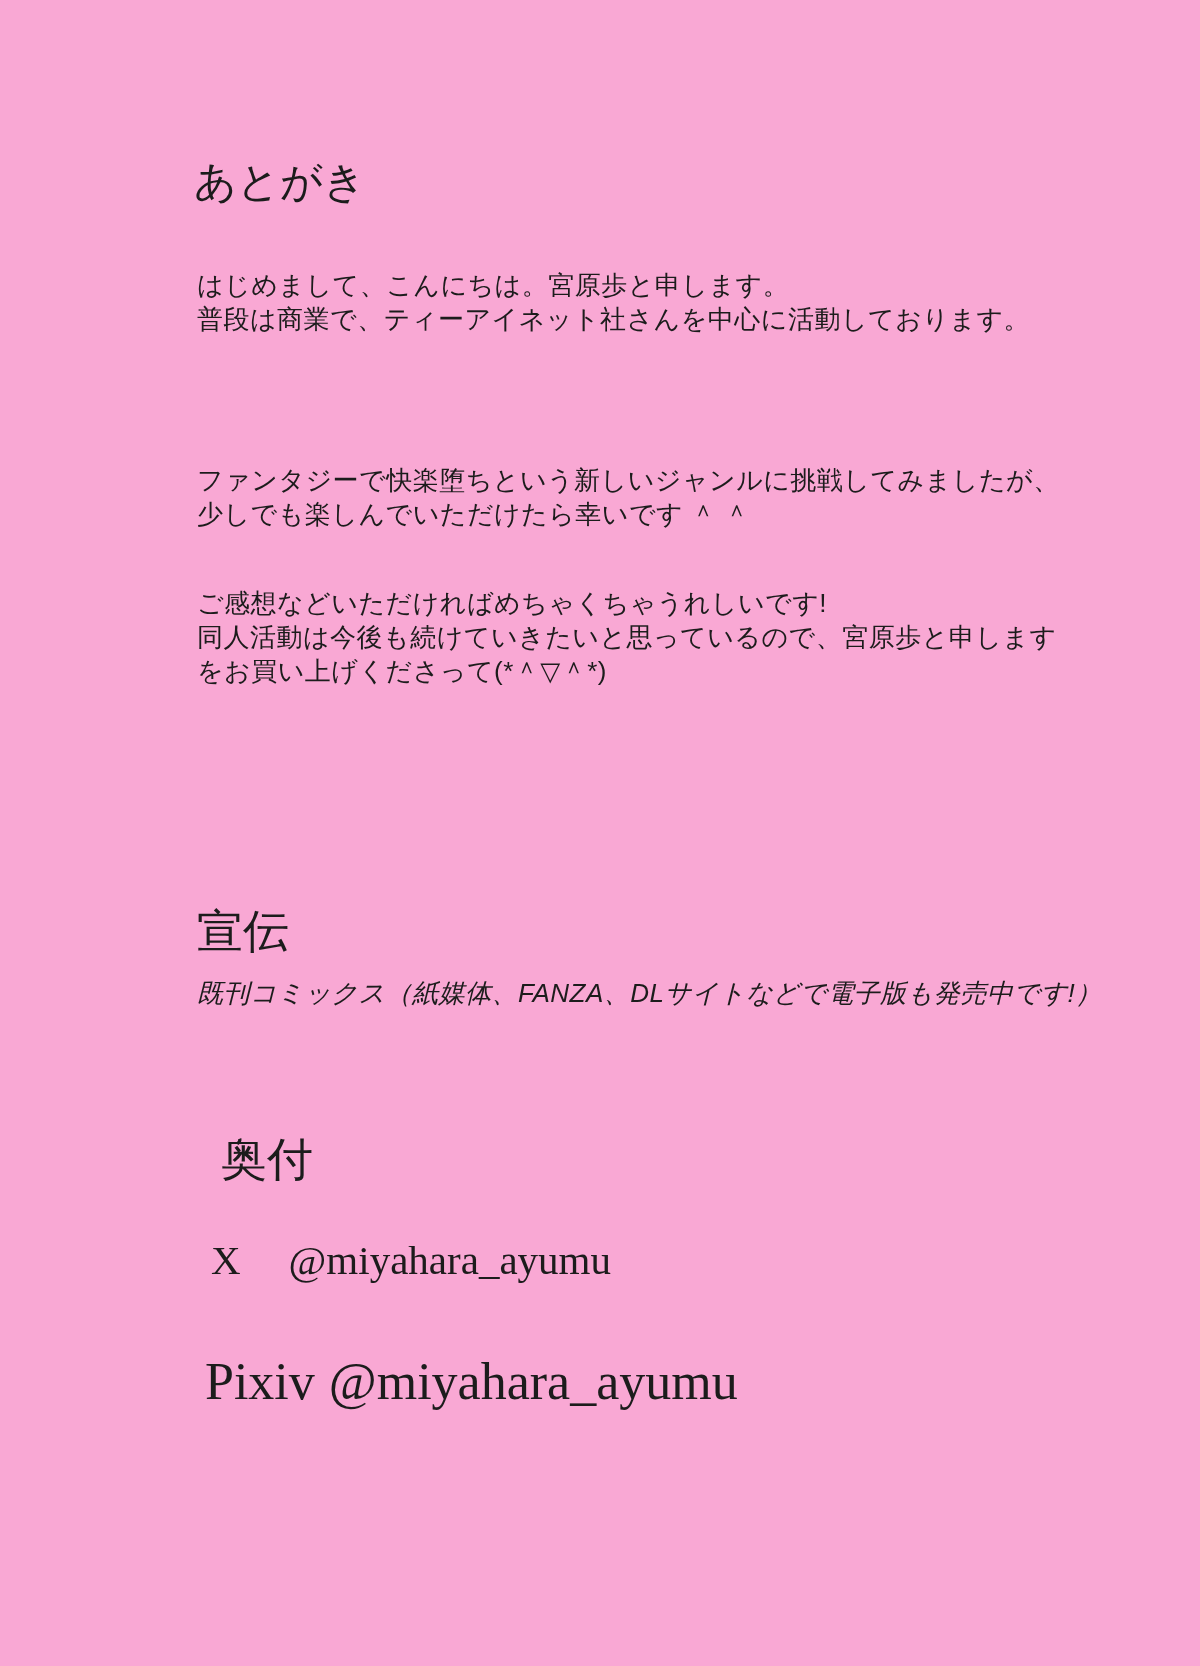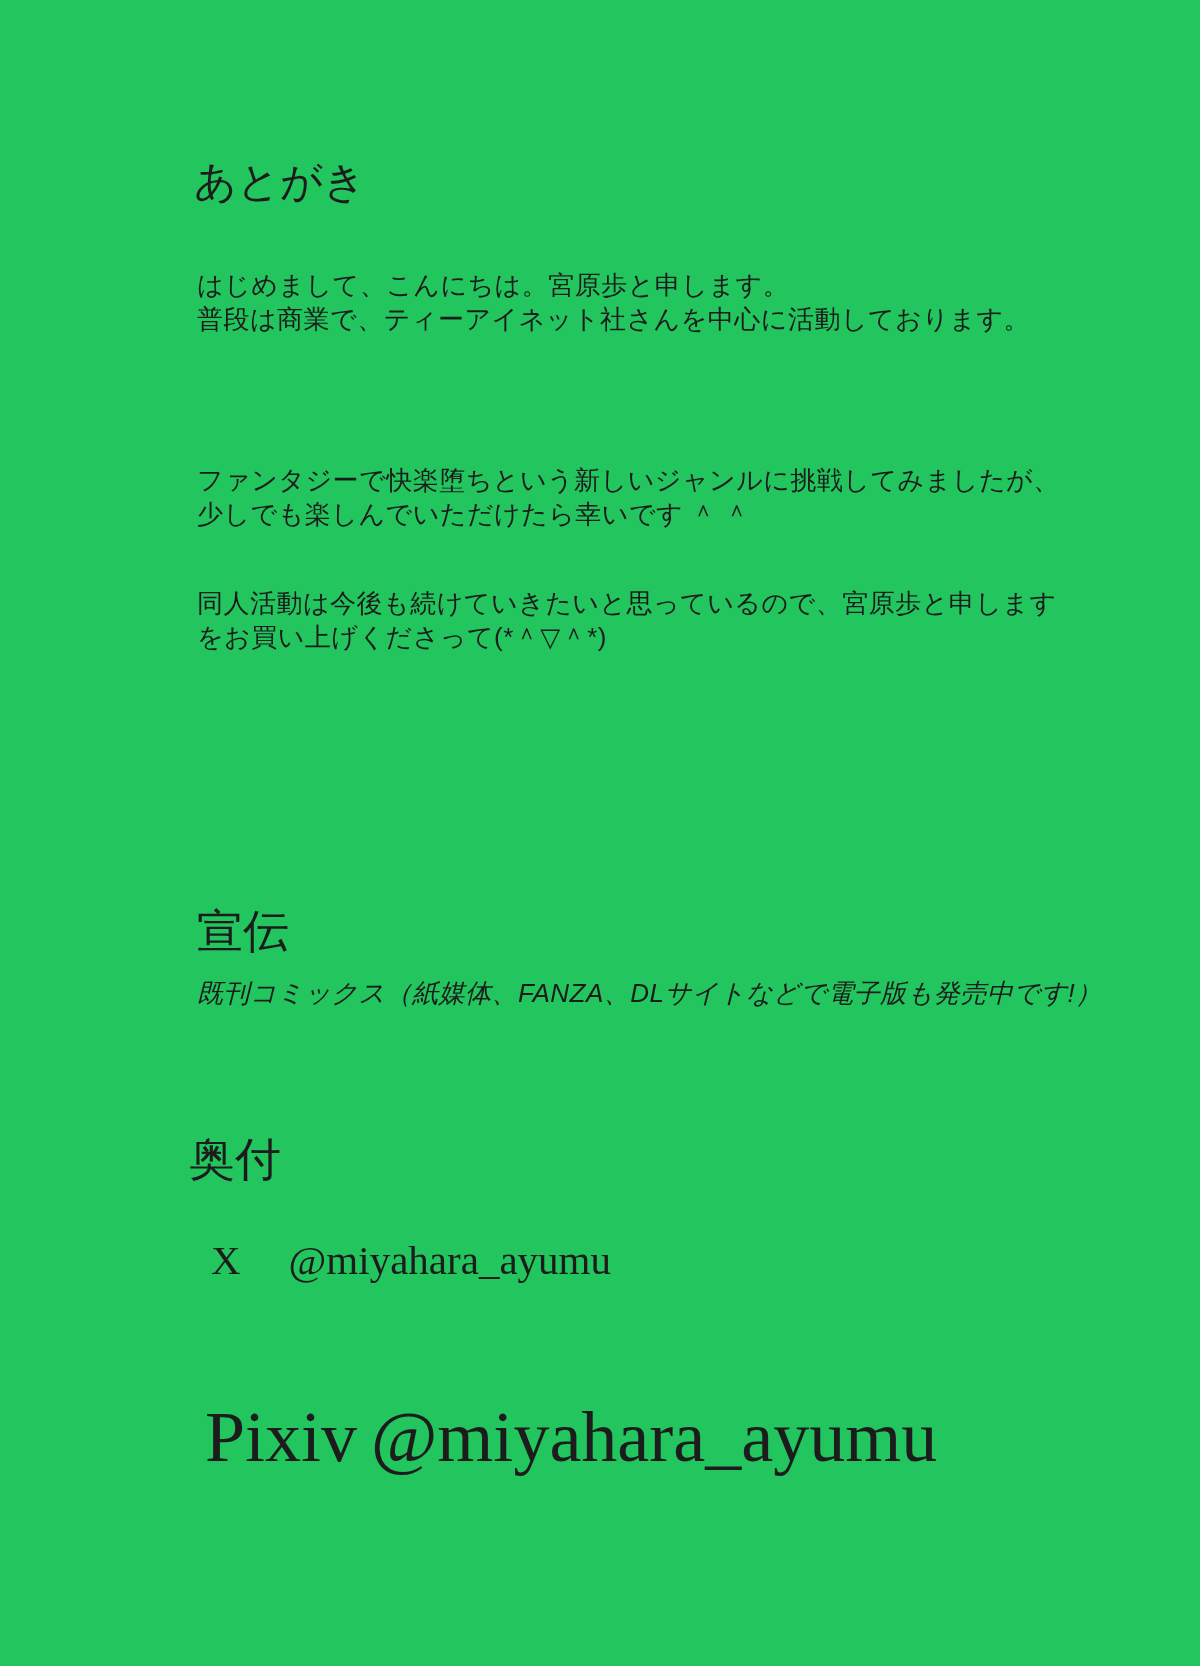--- a/index.html
+++ b/index.html
@@ -4,34 +4,34 @@
 <style>
   html, body {
     margin: 0;
     padding: 0;
     background: #ffffff;
   }
   .page {
     position: relative;
     width: 1200px;
     height: 1666px;
-    background: #22c55e;
+    background: #f9a8d4;
     overflow: hidden;
     color: #1c1c1c;
   }
   .heading {
     position: absolute;
     font-family: "Liberation Serif", "DejaVu Serif", serif;
     font-weight: 400;
     color: #1c1c1c;
     white-space: nowrap;
   }
   .afterword-heading { left: 194px; top: 158px; font-size: 42px; line-height: 1.15; }
   .promo-heading     { left: 197px; top: 906px; font-size: 46px; line-height: 1.15; text-align: center; }
-  .colophon-heading  { left: 189px; top: 1134px; font-size: 46px; line-height: 1.15; }
+  .colophon-heading  { left: 221px; top: 1134px; font-size: 46px; line-height: 1.15; }
 
   .para {
     position: absolute;
     font-family: "Liberation Sans", "DejaVu Sans", sans-serif;
     font-size: 26px;
     line-height: 34px;
     color: #1c1c1c;
     letter-spacing: 0.5px;
     white-space: nowrap;
   }
@@ -41,21 +41,21 @@
   .para-4 { left: 197px; top: 586px; }
   .promo-line { left: 197px; top: 976px; font-style: italic; }
 
   .handle-row {
     position: absolute;
     font-family: "Liberation Serif", "DejaVu Serif", serif;
     color: #1c1c1c;
     white-space: nowrap;
   }
   .x-row     { left: 211px; top: 1236px; font-size: 41px; }
-  .pixiv-row { left: 205px; top: 1352px; font-size: 72px; margin-top: 44px; }
+  .pixiv-row { left: 205px; top: 1352px; font-size: 52px; }
   .x-row .service-label { display: inline-block; margin-right: 48px; }
   .pixiv-row .service-label { display: inline-block; margin-right: 14px; }
 </style>
 </head>
 <body>
 
 <div class="page">
 
   <div class="heading afterword-heading">あとがき</div>
 
@@ -64,20 +64,21 @@
     <div>普段は商業で、ティーアイネット社さんを中心に活動しております。</div>
   </div>
 
 
   <div class="para para-3">
     <div>ファンタジーで快楽堕ちという新しいジャンルに挑戦してみましたが、</div>
     <div>少しでも楽しんでいただけたら幸いです ＾ ＾</div>
   </div>
 
   <div class="para para-4">
+    <div>ご感想などいただければめちゃくちゃうれしいです!</div>
     <div>同人活動は今後も続けていきたいと思っているので、宮原歩と申します</div>
     <div>をお買い上げくださって(*＾▽＾*)</div>
   </div>
 
   <div class="heading promo-heading">宣伝</div>
 
   <div class="para promo-line">既刊コミックス（紙媒体、FANZA、DLサイトなどで電子版も発売中です!）</div>
 
   <div class="heading colophon-heading">奥付</div>
 

